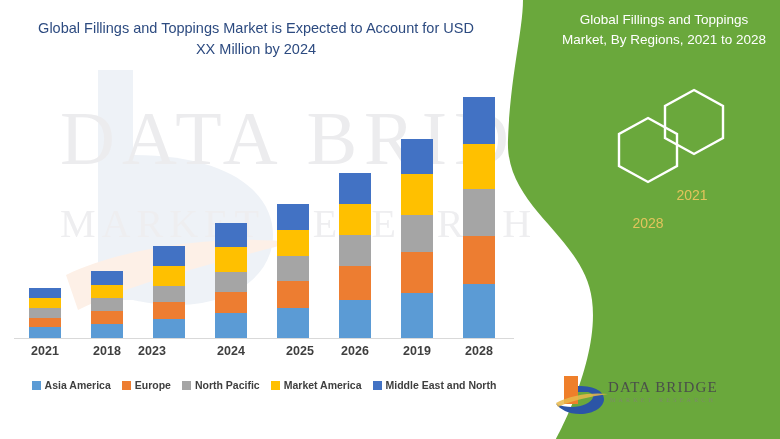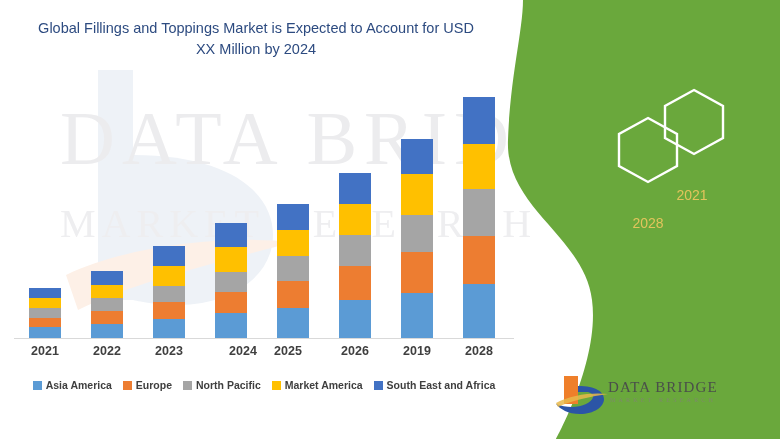--- a/index.html
+++ b/index.html
@@ -168,24 +168,24 @@
         <span class="seg" style="height: 47.0609px; background: rgb(66, 114, 196);"></span>
         <span class="seg" style="height: 44.9217px; background: rgb(255, 192, 0);"></span>
         <span class="seg" style="height: 47.0609px; background: rgb(165, 165, 165);"></span>
         <span class="seg" style="height: 48.1304px; background: rgb(237, 125, 49);"></span>
         <span class="seg" style="height: 53.4783px; background: rgb(91, 155, 213);"></span>
       </div>
     </div>
   <div class="axis-line"></div>
   <div class="xlabels" id="xlabels">
       <div class="xlab" style="left: 1px;">2021</div>
-      <div class="xlab" style="left: 63px;">2022</div>
-      <div class="xlab" style="left: 125px;">2023</div>
-      <div class="xlab" style="left: 199px;">2024</div>
-      <div class="xlab" style="left: 244px;">2025</div>
+      <div class="xlab" style="left: 63px;">2018</div>
+      <div class="xlab" style="left: 108px;">2023</div>
+      <div class="xlab" style="left: 187px;">2024</div>
+      <div class="xlab" style="left: 256px;">2025</div>
       <div class="xlab" style="left: 311px;">2026</div>
       <div class="xlab" style="left: 373px;">2019</div>
       <div class="xlab" style="left: 435px;">2028</div>
     </div>
 
   <div class="legend" id="legend">
       <div class="lg-item">
         <span class="lg-sw" style="background: rgb(91, 155, 213);"></span>
         <span class="lg-tx">Asia America</span>
       </div>
@@ -196,33 +196,34 @@
       <div class="lg-item">
         <span class="lg-sw" style="background: rgb(165, 165, 165);"></span>
         <span class="lg-tx">North Pacific</span>
       </div>
       <div class="lg-item">
         <span class="lg-sw" style="background: rgb(255, 192, 0);"></span>
         <span class="lg-tx">Market America</span>
       </div>
       <div class="lg-item">
         <span class="lg-sw" style="background: rgb(66, 114, 196);"></span>
-        <span class="lg-tx">South East and Africa</span>
+        <span class="lg-tx">Middle East and North</span>
       </div>
     </div>
 
   <div class="green-panel">
     <svg width="780" height="439" viewBox="0 0 780 439">
       <path d="M523 0 L780 0 L780 439 L556 439
                C556 439 600 360 592 300
                C584 236 505 208 508 140
                C510 78 523 30 523 0 Z" fill="#6aa83c"></path>
     </svg>
   </div>
 
+  <div class="gp-title">Global Fillings and Toppings Market, By Regions, 2021 to 2028</div>
 
   <div class="hexwrap">
     <svg width="170" height="112" viewBox="0 0 170 112">
       <polygon points="104,6 133,22 133,54 104,70 75,54 75,22" fill="none" stroke="#ffffff" stroke-width="2.4"></polygon>
       <polygon points="58,34 87,50 87,82 58,98 29,82 29,50" fill="none" stroke="#ffffff" stroke-width="2.4"></polygon>
     </svg>
     <div class="hex-label hx2021">2021</div>
     <div class="hex-label hx2028">2028</div>
   </div>
 

